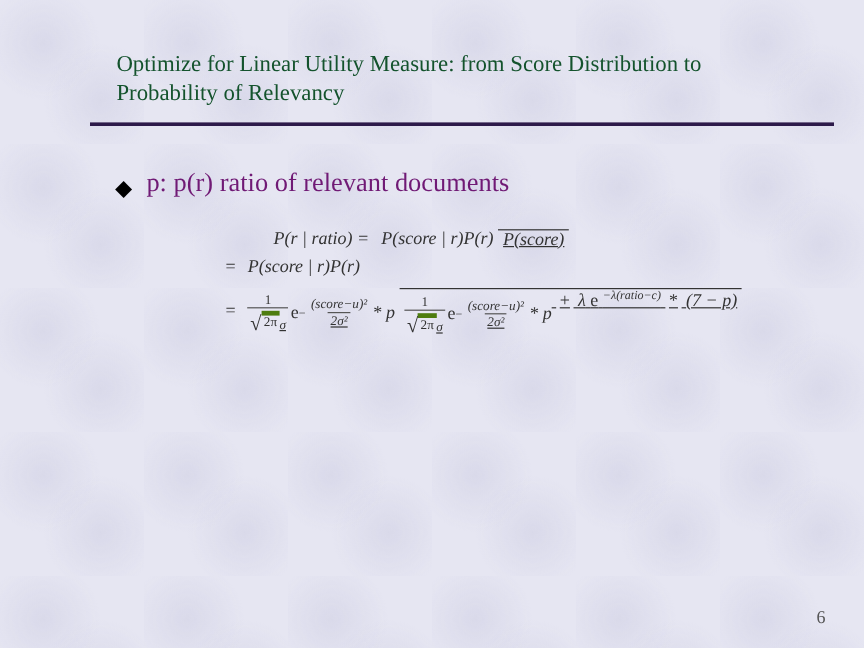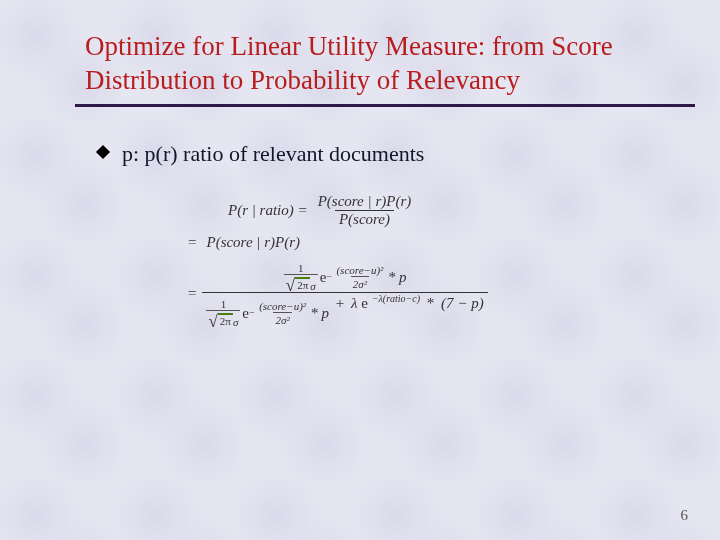--- a/index.html
+++ b/index.html
@@ -21,42 +21,42 @@
     width: 720px;
     height: 540px;
     box-sizing: border-box;
     padding: 30px 50px 20px 50px;
   }
   .title-block {
     margin-left: 35px;
     margin-right: 10px;
   }
   .title {
-    font-size: 27px;
+    font-size: 19px;
     line-height: 1.25;
-    color: #b91c1c;
+    color: #14532d;
     font-weight: normal;
-    margin: 0;
+    margin: 12px;
   }
   .rule {
     border: 0;
     border-top: 3px solid #2d1a4a;
     margin: 6px 0 0 0;
     width: 620px;
     margin-left: -10px;
   }
   .body {
     margin-top: 34px;
     margin-left: 48px;
   }
   .bullet-row {
     display: flex;
-    align-items: center;
+    align-items: flex-end;
     font-size: 22px;
-    color: #0f172a;
+    color: #701a75;
   }
   .diamond {
     display: inline-block;
     width: 10px;
     height: 10px;
     background: #000;
     transform: rotate(45deg);
     margin-right: 14px;
     position: relative;
     top: -2px;
@@ -74,32 +74,33 @@
     font-style: italic;
     color: #333;
     margin: 2px 0;
   }
   .lhs {
     white-space: nowrap;
     margin-right: 4px;
   }
   .frac {
     display: inline-flex;
-    flex-direction: column;
+    flex-direction: row;
     align-items: center;
     vertical-align: middle;
     margin: 0 2px;
   }
   .frac .num, .frac .den {
     padding: 0 4px;
     white-space: nowrap;
     text-align: center;
   }
   .frac .den {
     border-top: 1px solid #333;
+    text-decoration: underline;
   }
   .frac-sm {
     display: inline-flex;
     flex-direction: column;
     align-items: center;
     vertical-align: middle;
     font-size: 11px;
     line-height: 1.0;
   }
   .frac-sm .num, .frac-sm .den {
@@ -119,21 +120,21 @@
     align-items: flex-end;
   }
   .radical .surd {
     font-style: normal;
     font-size: 17px;
     line-height: 0.7;
     position: relative;
     top: 1px;
   }
   .radical .rad-body {
-    border-top: 2px solid #4d7c0f;
+    border-top: 4px solid #4d7c0f;
     padding: 0 2px;
     line-height: 1.1;
   }
   .bigfrac-line2 .den, .bigfrac-line3 .den {
     padding-top: 2px;
   }
   .gauss {
     display: inline-flex;
     align-items: center;
   }

